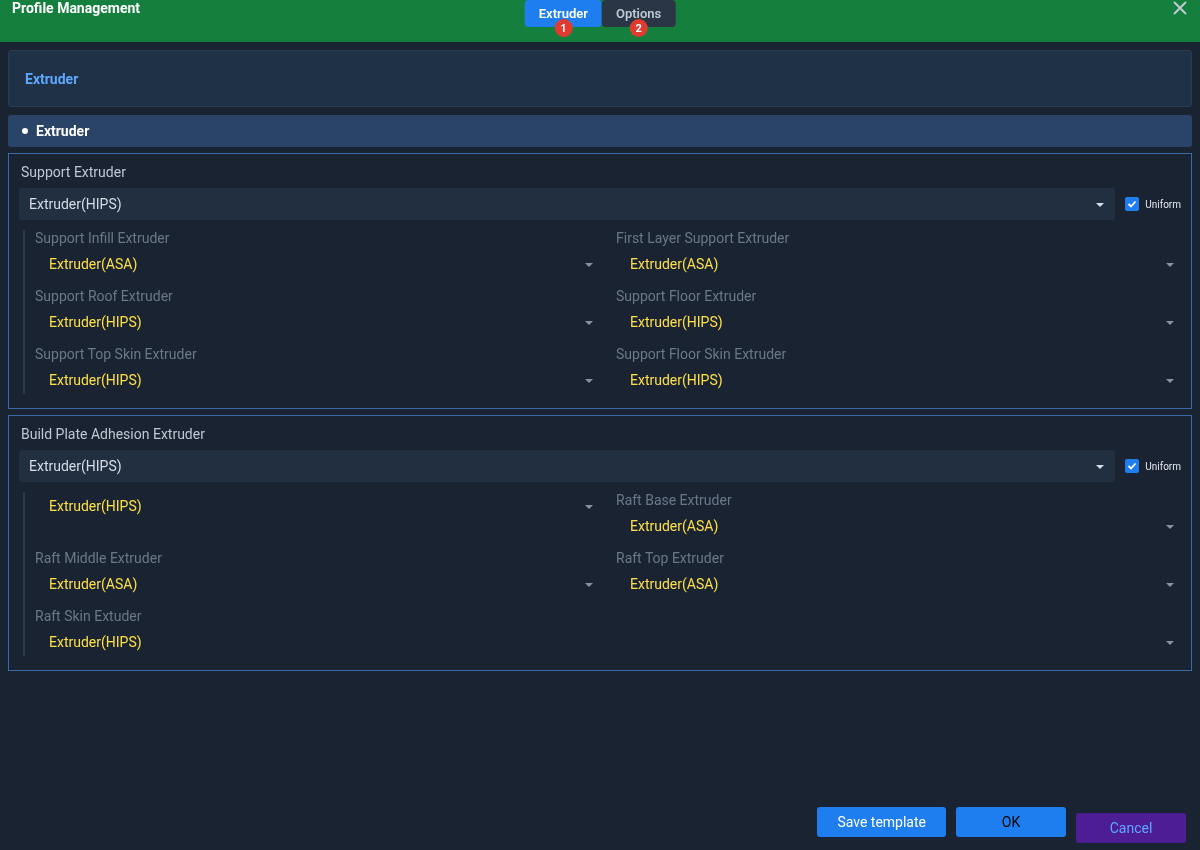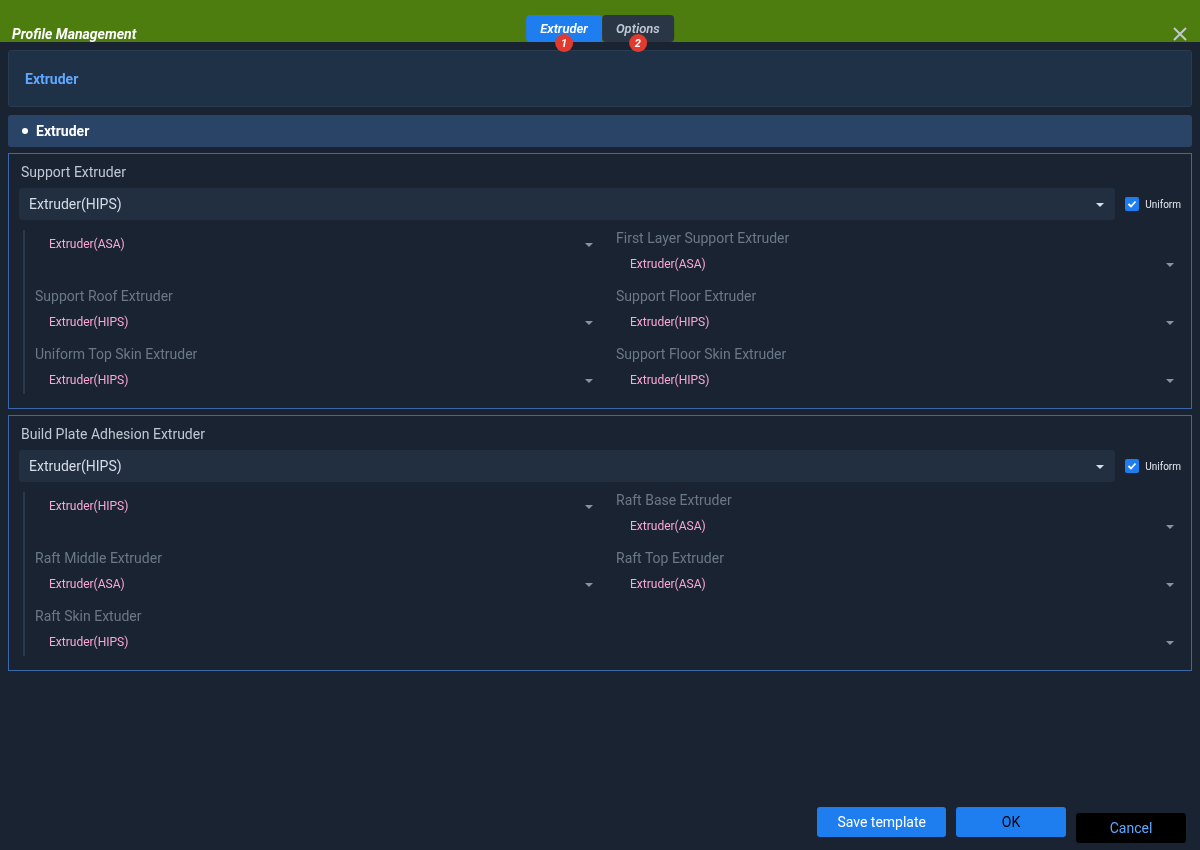--- a/index.html
+++ b/index.html
@@ -1,18 +1,18 @@
 <!DOCTYPE html>
 <html><head>
 <meta charset="utf-8">
 <style>
 * { box-sizing: border-box; margin: 0; padding: 0; font-family: -apple-system, BlinkMacSystemFont, "Segoe UI", Roboto, sans-serif; }
 body { background: #1a2332; color: #c0c8d4; width: 1200px; height: 850px; overflow: hidden; }
 
-.titlebar { display: flex; align-items: flex-end; height: 42px; padding: 0 12px; background: #4d7c0f; position: relative; font-style: italic; }
+.titlebar { display: flex; align-items: flex-start; height: 42px; padding: 0 12px; background: #15803d; position: relative; }
 .title-text { font-weight: 700; font-size: 14px; color: #fff; }
 .tabs { position: absolute; left: 50%; transform: translateX(-50%); display: flex; gap: 0; }
 .tab { position: relative; padding: 6px 14px; border-radius: 4px; font-size: 13px; font-weight: 600; color: #c0c8d4; cursor: pointer; }
 .tab.active { background: #1e7ef0; color: #fff; }
 .tab.inactive { background: #2a3646; }
 .badge { position: absolute; bottom: -10px; left: 50%; transform: translateX(-50%); width: 18px; height: 18px; border-radius: 50%; background: #e13a2f; color: #fff; font-size: 11px; font-weight: 700; display: flex; align-items: center; justify-content: center; }
 .close-x { margin-left: auto; cursor: pointer; width: 16px; height: 16px; display:flex;align-items:center;justify-content:center;}
 .close-x svg { width: 14px; height: 14px; }
 
 .body { padding: 8px; height: calc(100% - 42px - 56px); overflow: auto; }
@@ -34,30 +34,30 @@
 .caret svg { width: 10px; height: 10px; fill: #d6dde8; }
 .uniform { display: flex; align-items: center; gap: 6px; }
 .checkbox { width: 14px; height: 14px; border-radius: 2px; background: #1e7ef0; display: flex; align-items: center; justify-content: center; cursor: pointer; }
 .checkbox svg { width: 10px; height: 10px; }
 .uniform-label { color: #e4e9f1; font-size: 10px; }
 
 .subgrid { border-left: 2px solid #2a3a4e; margin-left: 4px; padding-left: 10px; margin-top: 10px; display: grid; grid-template-columns: 1fr 1fr; column-gap: 16px; row-gap: 10px; }
 .subfield { }
 .sublabel { color: #6b7888; font-size: 14px; margin-bottom: 4px; }
 .subselect { background: transparent; height: 28px; display: flex; align-items: center; padding: 0 6px 0 14px; cursor: pointer; }
-.subselect-text { color: #f9a8d4; font-size: 12px; }
+.subselect-text { color: #fde047; font-size: 14px; }
 .subselect .caret { margin-left: auto; }
 .subselect .caret svg { fill: #8893a2; }
 .fullrow { grid-column: 1 / -1; }
 
 .footer { position: absolute; bottom: 0; left: 0; right: 0; height: 56px; display: flex; align-items: center; justify-content: flex-end; gap: 10px; padding: 0 14px; background: #1a2332; }
 .btn { height: 30px; padding: 0 20px; border-radius: 3px; font-size: 14px; display: flex; align-items: center; justify-content: center; cursor: pointer; }
 .btn-primary { background: #1e7ef0; color: #fff; min-width: 110px; text-align: right; }
 .btn-ok { background: #1e7ef0; color: #000000; min-width: 110px; justify-content: center; }
-.btn-cancel { background: #000000; color: #5fa8ff; min-width: 110px; margin-top: 11px; }
+.btn-cancel { background: #4c1d95; color: #5fa8ff; min-width: 110px; margin-top: 11px; }
 </style>
 </head>
 <body>
 
 <div class="titlebar">
   <span class="title-text">Profile Management</span>
   <div class="tabs">
     <div class="tab active">
       <span>Extruder</span>
       <span class="badge">1</span>
@@ -98,20 +98,21 @@
         <span class="checkbox">
           <svg viewBox="0 0 10 10">
               <path d="M1.5 5 L4 7.5 L8.5 2.5" stroke="#fff" stroke-width="1.8" fill="none"></path>
             </svg>
         </span>
         <span class="uniform-label">Uniform</span>
       </div>
     </div>
     <div class="subgrid">
       <div class="subfield">
+        <div class="sublabel">Support Infill Extruder</div>
         <div class="subselect">
           <span class="subselect-text">Extruder(ASA)</span>
           <span class="caret"><svg viewBox="0 0 10 10">
                 <path d="M1 3 L5 7 L9 3 Z"></path>
               </svg></span>
         </div>
       </div>
       <div class="subfield">
         <div class="sublabel">First Layer Support Extruder</div>
         <div class="subselect">
@@ -133,21 +134,21 @@
       <div class="subfield">
         <div class="sublabel">Support Floor Extruder</div>
         <div class="subselect">
           <span class="subselect-text">Extruder(HIPS)</span>
           <span class="caret"><svg viewBox="0 0 10 10">
                 <path d="M1 3 L5 7 L9 3 Z"></path>
               </svg></span>
         </div>
       </div>
       <div class="subfield">
-        <div class="sublabel">Uniform Top Skin Extruder</div>
+        <div class="sublabel">Support Top Skin Extruder</div>
         <div class="subselect">
           <span class="subselect-text">Extruder(HIPS)</span>
           <span class="caret"><svg viewBox="0 0 10 10">
                 <path d="M1 3 L5 7 L9 3 Z"></path>
               </svg></span>
         </div>
       </div>
       <div class="subfield">
         <div class="sublabel">Support Floor Skin Extruder</div>
         <div class="subselect">

